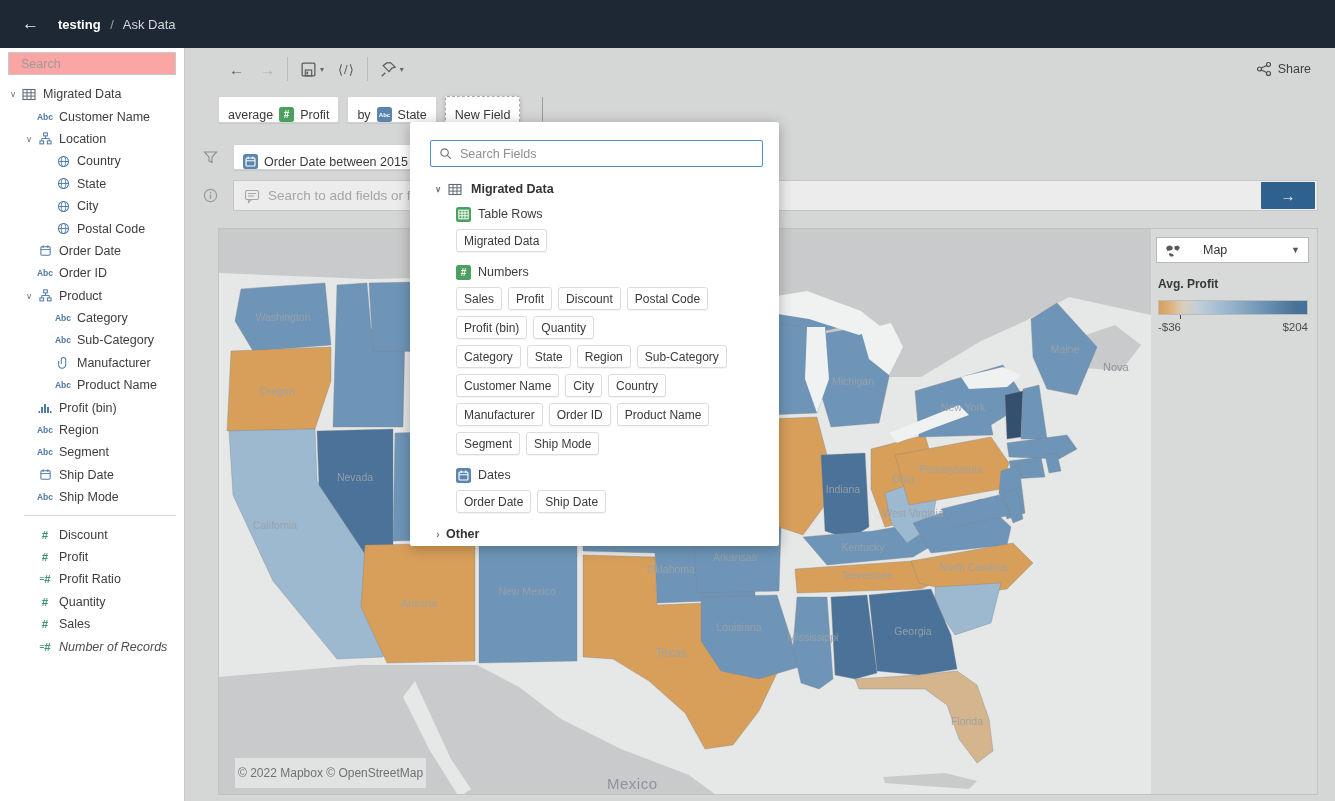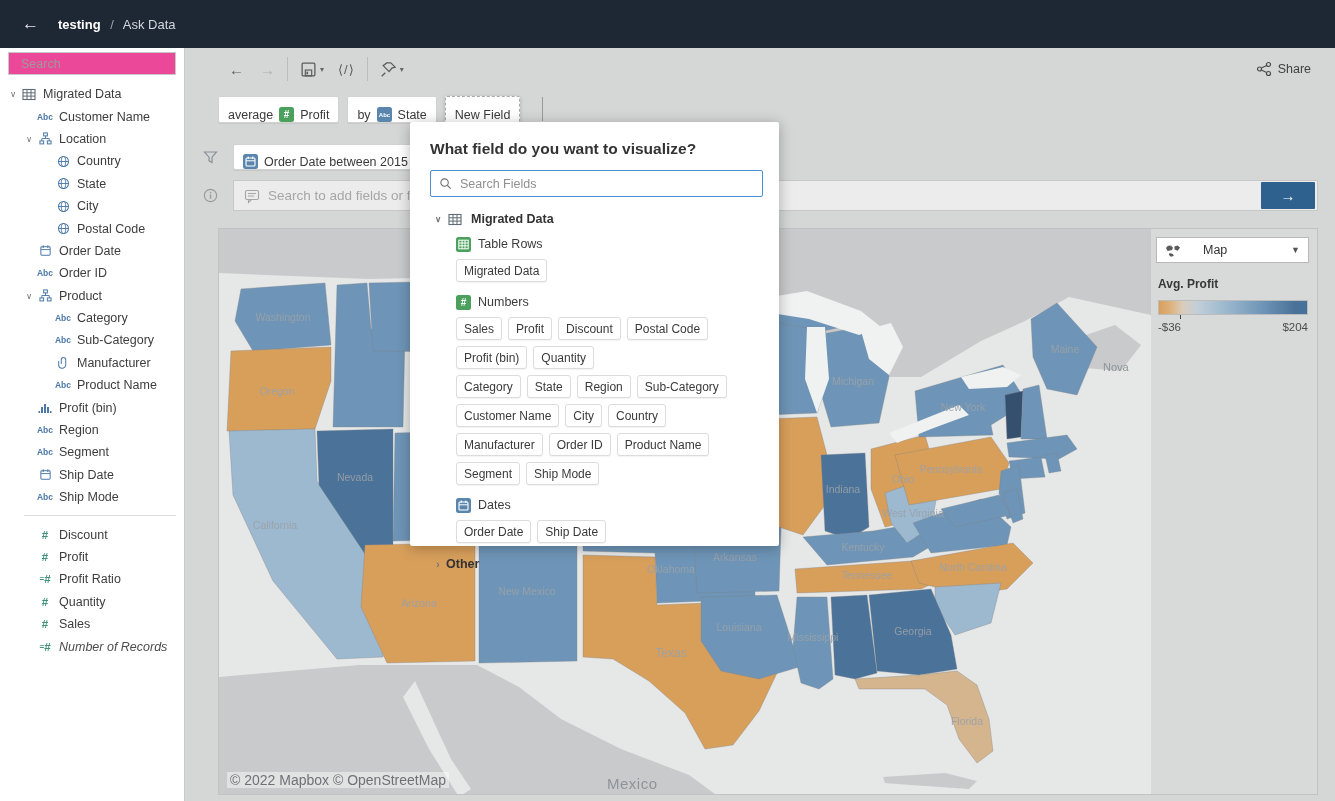--- a/index.html
+++ b/index.html
@@ -13,21 +13,21 @@
   .topbar .crumb b { font-weight:bold; color:#fff; }
   .topbar .crumb .sep { color:#9aa2ad; margin:0 6px; }
   .topbar .crumb .sec { color:#d3d8de; }
 
   
   .sidebar { position:absolute; left:0; top:48px; width:185px; height:753px; background:#fff; border-right:1px solid #c9c9c9; }
   .sb-head { display:flex; align-items:center; height:34px; padding:0 10px; }
   .sb-title { font-size:13.5px; font-weight:bold; color:#242424; }
   .sb-info { margin-left:7px; display:flex; }
   .sb-tools { margin-left:auto; display:flex; align-items:center; gap:12px; color:#6b6b6b; }
-  .sb-search { margin:4px 8px 8px 8px; height:23px; border:1px solid #c8c8c8; background:#ec4899; display:flex; align-items:center; padding:4px 6px; }
+  .sb-search { margin:4px 8px 8px 8px; height:23px; border:1px solid #c8c8c8; background:#fca5a5; display:flex; align-items:center; padding:4px 6px; }
   .sb-search input { border:0; outline:0; flex:1; font-size:12.5px; margin-left:6px; color:#333; background:transparent; font-family:"Liberation Sans",sans-serif; }
   .sb-search input::placeholder { color:#9b9b9b; }
   .tree { }
   .tree-row { display:flex; align-items:center; height:22.4px; font-size:12.5px; color:#3d3d3d; cursor:default; }
   .tree-row.lvl0 { padding-left:6px; }
   .tree-row.lvl1 { padding-left:22px; }
   .tree-row.lvl2 { padding-left:40px; }
   .tree-row.it .f-lb { font-style:italic; color:#4c4c4c; }
   .caret { width:14px; font-size:8.5px; color:#737373; text-align:center; flex:0 0 14px; }
   .f-ic { width:18px; flex:0 0 18px; display:flex; justify-content:center; align-items:center; margin-right:5px; }
@@ -59,21 +59,21 @@
   
   .ask-row { position:absolute; left:18px; top:132px; display:flex; align-items:center; width:1115px; }
   .ask { margin-left:15px; flex:1; height:31px; background:#ececec; border:1px solid #c7c7c7; display:flex; align-items:center; padding:0 2px 0 10px; }
   .ask input { border:0; outline:0; flex:1; background:transparent; font-size:13.5px; margin-left:8px; color:#333; font-family:"Liberation Sans",sans-serif; }
   .ask input::placeholder { color:#a6a6a6; }
   .ask-submit { width:54px; height:27px; background:#2e618e; color:#fff; display:flex; align-items:center; justify-content:center; font-size:15px; cursor:pointer; border-radius:1px; }
 
   
   .viz { position:absolute; left:33px; top:180px; width:1100px; height:567px; background:#d8d9d9; border:1px solid #c2c2c2; }
   .map-canvas { position:absolute; left:0; top:0; width:932px; height:565px; background:#e6e7e7; overflow:hidden; }
-  .map-attr { position:absolute; left:8px; bottom:6px; font-size:14px; color:#6f7275; background:rgba(255,255,255,.45); padding:0 3px; }
+  .map-attr { position:absolute; left:16px; bottom:6px; font-size:12px; color:#6f7275; background:rgba(255,255,255,.45); padding:8px 3px; }
   .mexico-lbl { position:absolute; left:388px; bottom:2px; font-size:15px; color:#8f9499; letter-spacing:.5px; }
   .map-type { position:absolute; left:937px; top:8px; width:153px; height:26px; background:#fff; border:1px solid #b9b9b9; display:flex; align-items:center; padding:0 8px; font-size:12.5px; color:#333; cursor:pointer; }
   .map-type .lbl { margin-left:22px; }
   .map-type .dd { margin-left:auto; font-size:9px; color:#555; }
   .legend { position:absolute; left:939px; top:48px; width:152px; }
   .legend .lg-title { font-size:12px; font-weight:bold; color:#383838; margin-bottom:9px; }
   .lg-bar { width:150px; height:15px; border:1px solid #bcbcbc; background:linear-gradient(90deg,#d89f5b 0%,#ddb27c 8%,#d9cdbc 16%,#c2cfd9 26%,#9cb8ce 45%,#6e95b7 70%,#4a7298 92%,#44719b 100%); }
   .lg-tick { width:1px; height:4px; background:#444; margin-left:22px; }
   .lg-labels { display:flex; justify-content:space-between; font-size:11.5px; color:#4c4c4c; margin-top:2px; width:150px; }
 
@@ -552,21 +552,20 @@
       <div class="lg-tick"></div>
       <div class="lg-labels">
         <span>-$36</span>
         <span>$204</span>
       </div>
     </div>
   </div>
 </div>
 
 <div class="popup">
-  <div class="pp-title">What field do you want to visualize?</div>
   <div class="pp-search">
     <svg width="13" height="13" viewBox="0 0 14 14">
         <circle cx="6" cy="6" r="4" fill="none" stroke="#6f6f6f" stroke-width="1.2"></circle>
         <line x1="9" y1="9" x2="12.6" y2="12.6" stroke="#6f6f6f" stroke-width="1.2"></line>
       </svg>
     <input placeholder="Search Fields" style="">
   </div>
   <div class="pp-root">
     <span class="caret">∨</span>
     <span class="f-ic" id="pp-root-icon">

